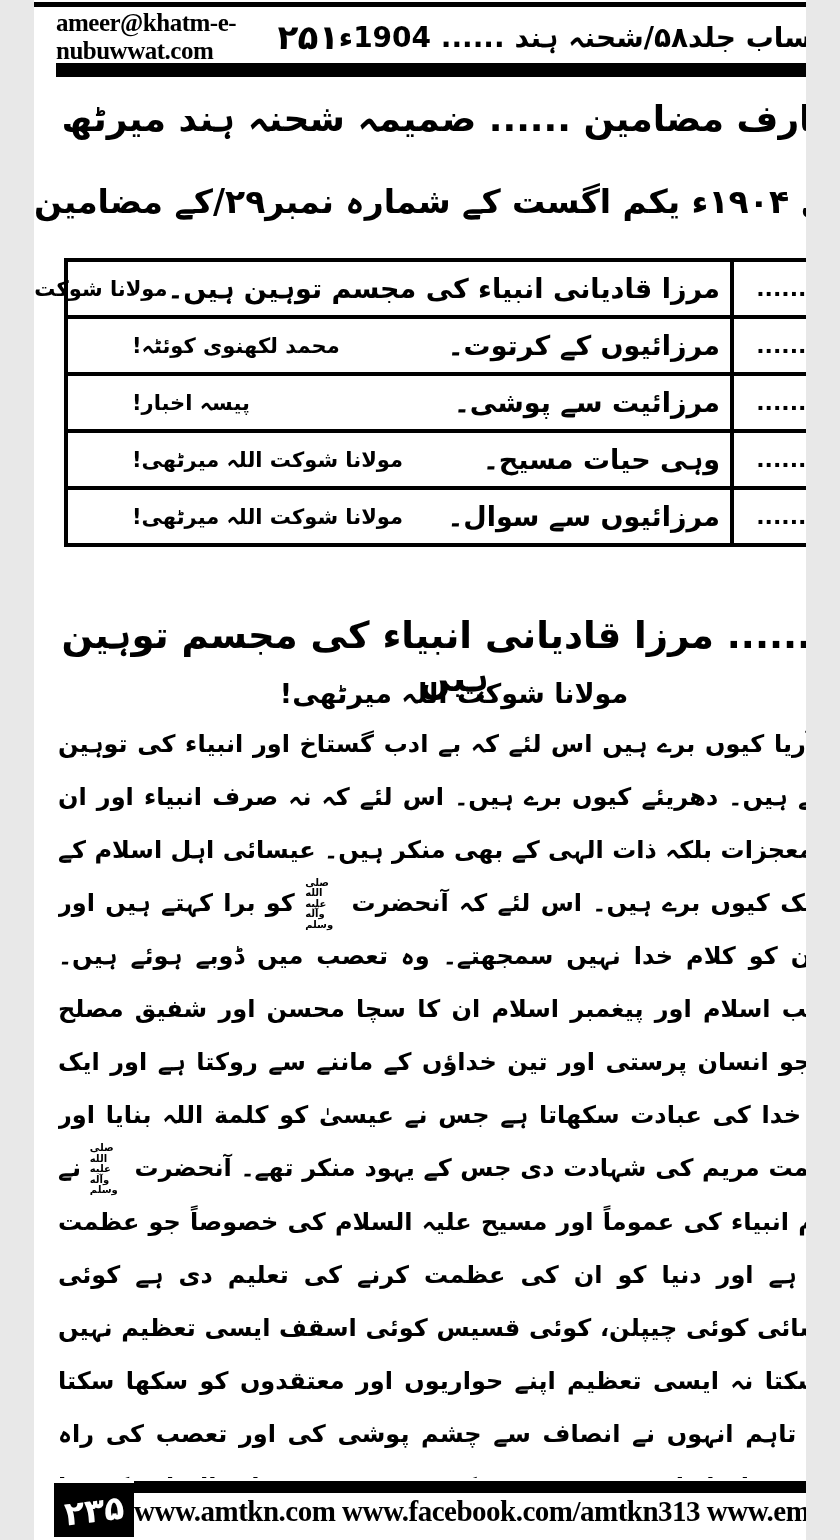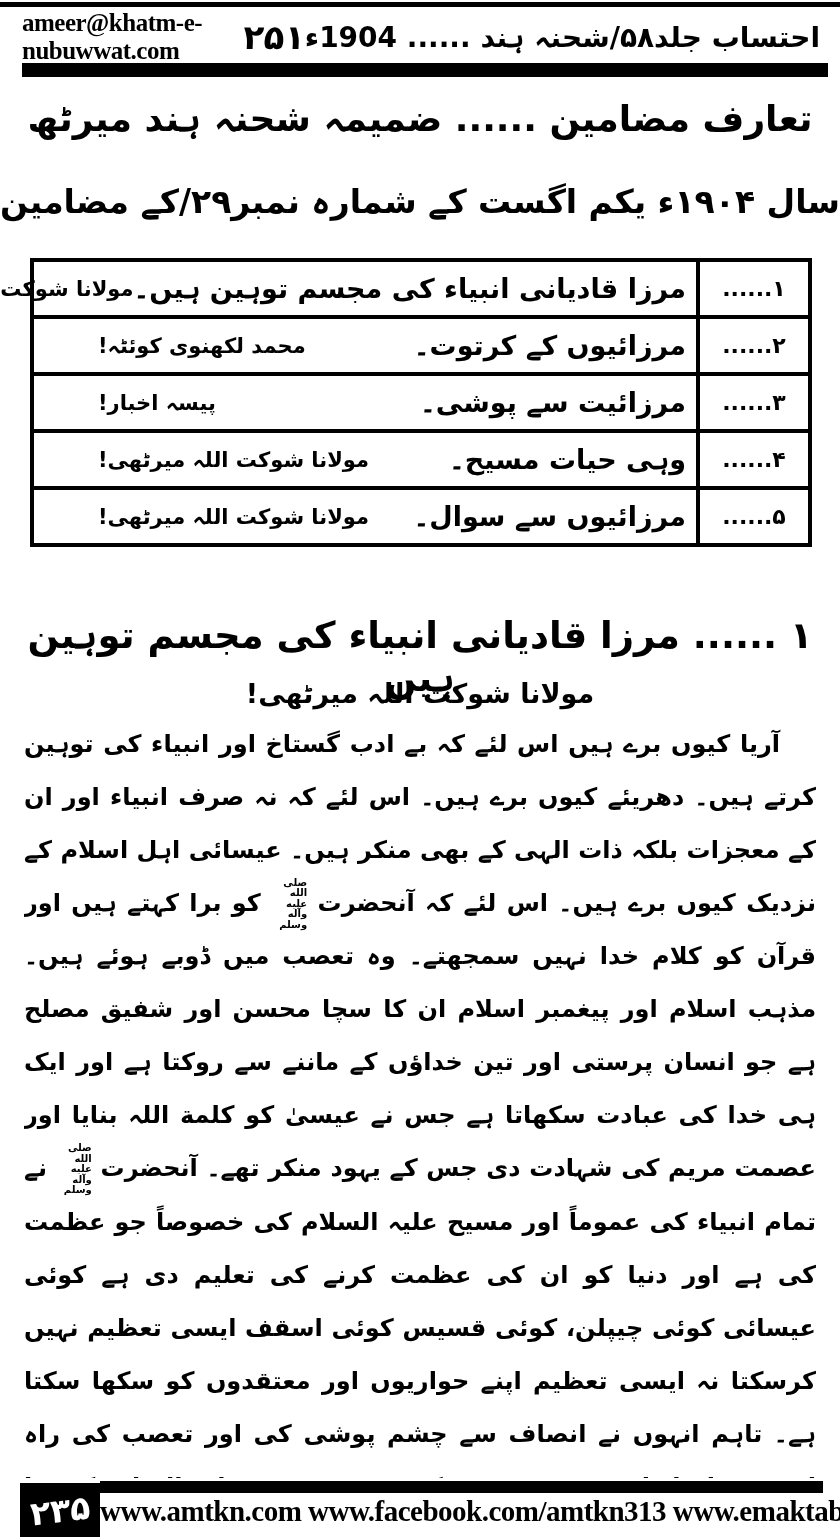--- a/index.html
+++ b/index.html
@@ -1,18 +1,18 @@
 <!DOCTYPE html>
 <html lang="ur"><head>
 <meta charset="utf-8">
 <style>
   html,body{margin:0;padding:0;background:#e8e8e8;}
   .page{
     position:relative;
-    width:840px;height:1540px;
+    width:772px;height:1540px;
     margin:0 auto;
     background:#ffffff;
     color:#000;
     font-family:"DejaVu Sans", sans-serif;
     overflow:hidden;
   }
   
   .top-line{position:absolute;top:2px;left:0;width:840px;height:5px;background:#000;}
   .header{
     position:absolute;top:16px;left:22px;width:798px;height:42px;
@@ -81,21 +81,21 @@
   
   .body-text{
     position:absolute;top:718px;left:24px;width:792px;height:760px;
     direction:rtl;text-align:justify;
     font-weight:bold;font-size:24px;line-height:53px;
     overflow:hidden;
   }
   .body-text p{margin:0;text-indent:36px;}
   .saw{
     display:inline-block;font-size:10px;line-height:1.05;
-    max-width:36px;text-align:right;vertical-align:middle;
+    max-width:36px;text-align:left;vertical-align:middle;
     white-space:normal;text-indent:0;font-weight:bold;
   }
   
   .footer-bar{position:absolute;top:1481px;left:100px;width:723px;height:12px;background:#000;}
   .footer-square{
     position:absolute;top:1483px;left:20px;width:80px;height:54px;background:#000;
     display:flex;align-items:center;justify-content:center;
   }
   .footer-pagenum{
     color:#fff;font-weight:bold;font-size:33px;direction:rtl;

